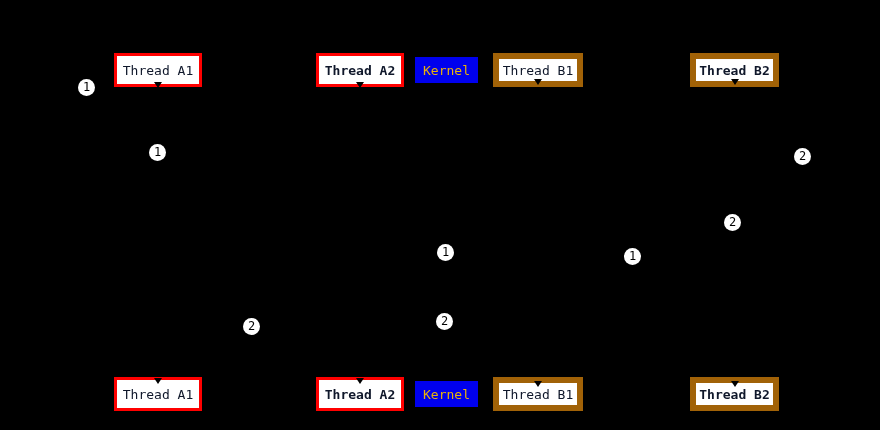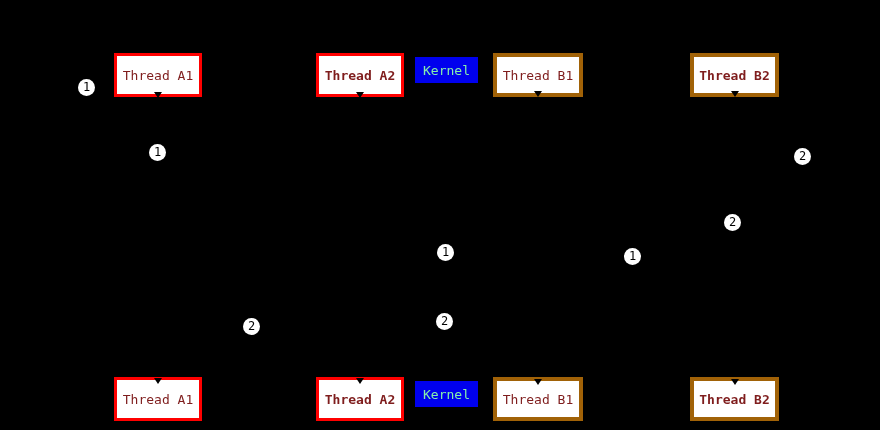--- a/index.html
+++ b/index.html
@@ -7,34 +7,34 @@
     position: relative;
     width: 880px;
     height: 430px;
     background: #000000;
     overflow: hidden;
     font-family: "DejaVu Sans Mono", monospace;
   }
   .node {
     position: absolute;
     box-sizing: border-box;
-    height: 44px;
+    height: 34px;
     background: #ffffff;
     display: flex;
     align-items: center;
     justify-content: center;
     font-size: 13px;
-    color: #7f1d1d;
+    color: #0f172a;
     white-space: nowrap;
   }
   .node.red  { border: 3px solid #ff0000; }
-  .node.blue { border: 4px solid #a16207; }
+  .node.blue { border: 6px solid #a16207; }
   .node.kernel {
     background: #0000ee;
-    color: #86efac;
+    color: #eab308;
     height: 26px;
     border: none;
   }
   
   .a1 { left: 114px; width: 88px; }
   .a2 { left: 316px; width: 88px; font-weight: bold; }
   .kk { left: 415px; width: 63px; }
   .b1 { left: 493px; width: 90px; }
   .b2 { left: 690px; width: 89px; font-weight: bold; }
   

